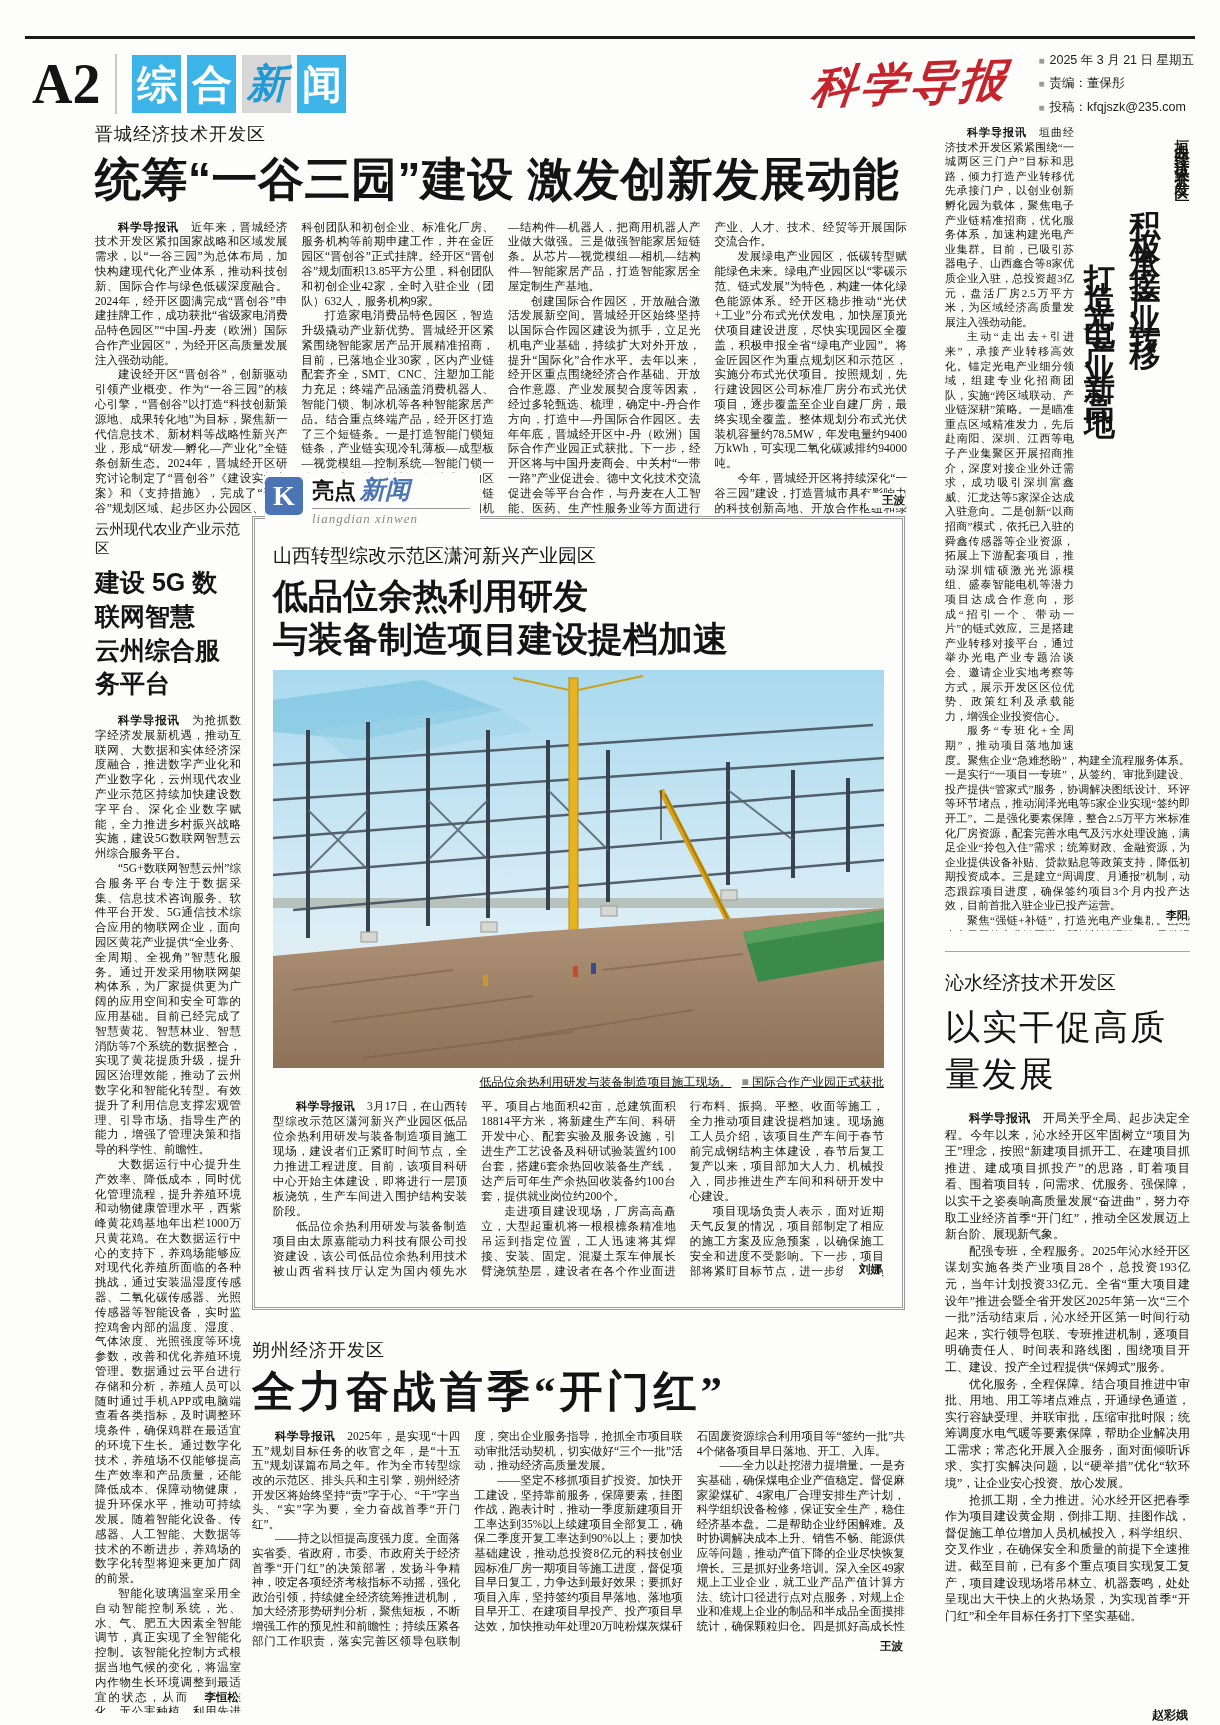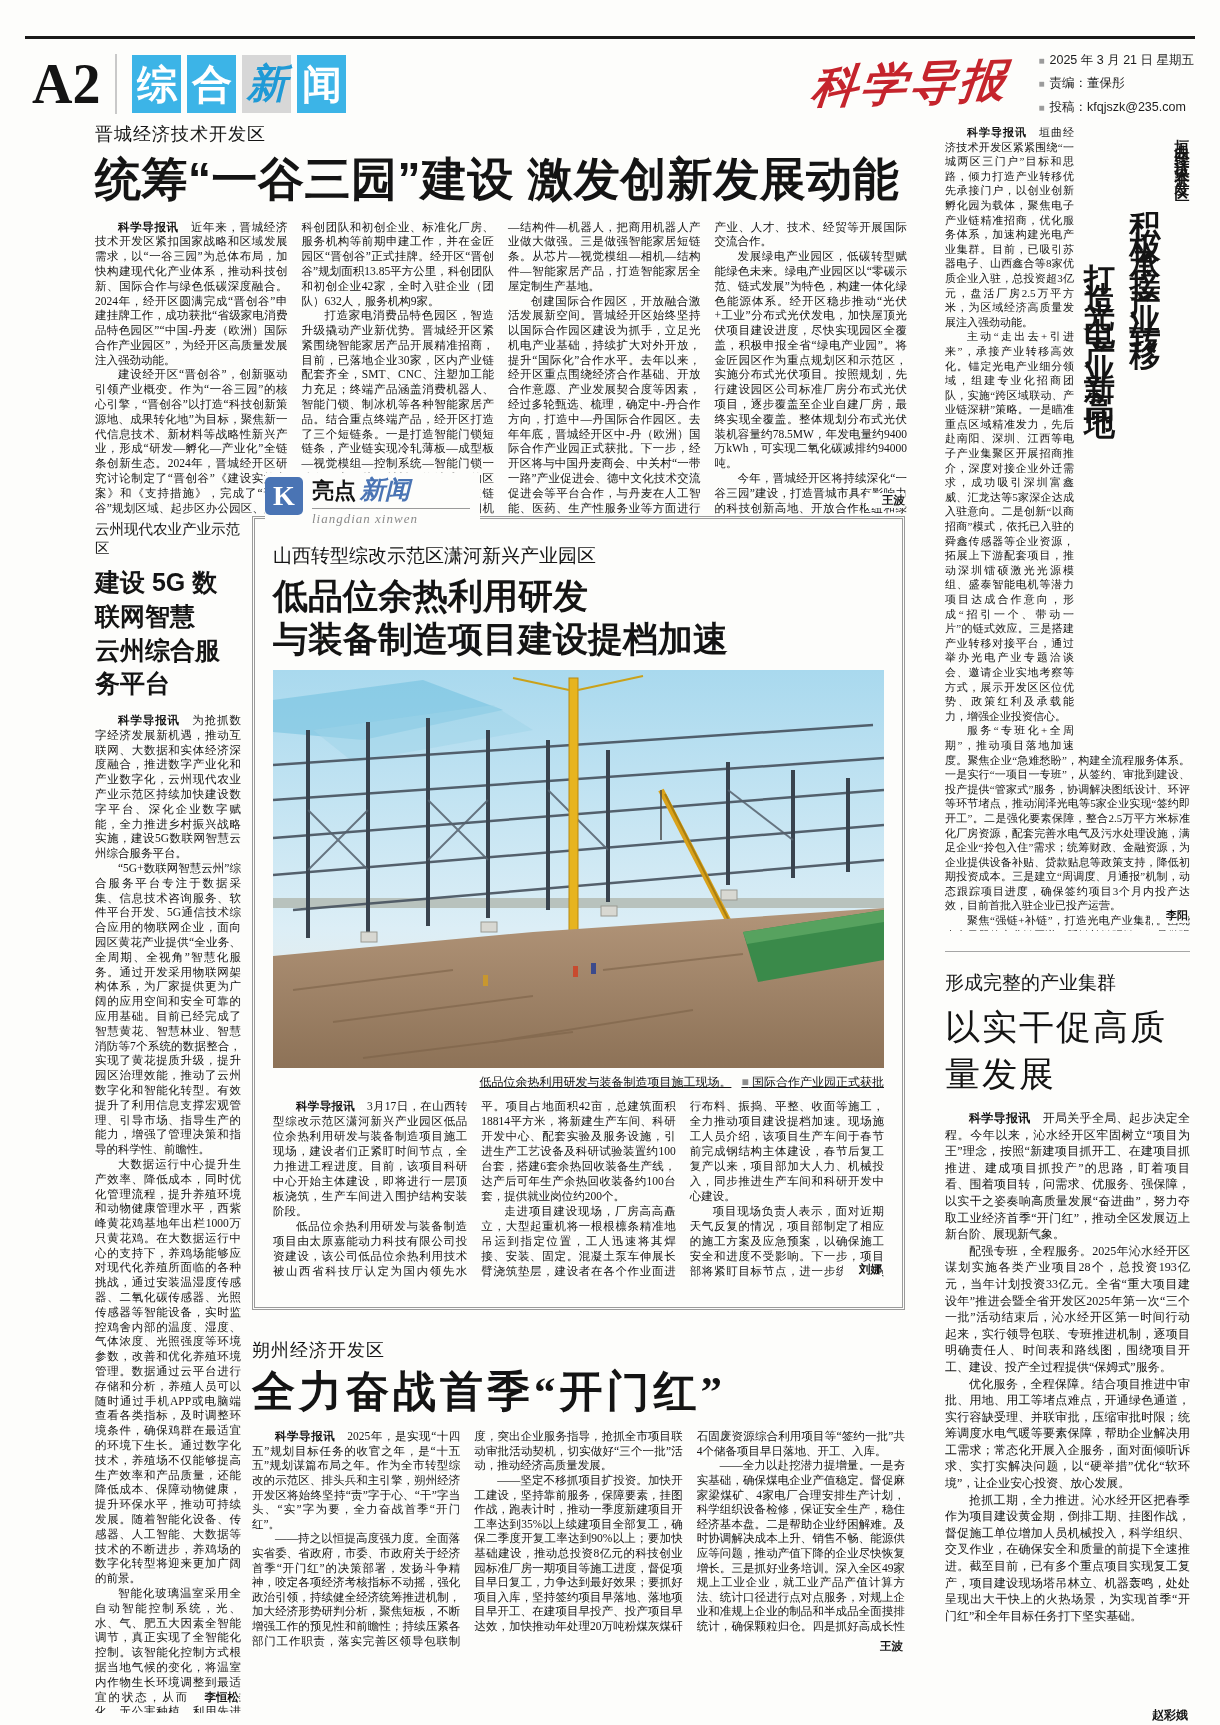--- a/index.html
+++ b/index.html
@@ -269,21 +269,21 @@
         </div>
         <p class="para"><b class="lead">科学导报讯</b>　<span>垣曲经济技术开发区紧紧围绕“一城两区三门户”目标和思路，倾力打造产业转移优先承接门户，以创业创新孵化园为载体，聚焦电子产业链精准招商，优化服务体系，加速构建光电产业集群。目前，已吸引苏器电子、山西鑫合等8家优质企业入驻，总投资超3亿元，盘活厂房2.5万平方米，为区域经济高质量发展注入强劲动能。</span></p>
         <div class="plist"><p class="para">主动“走出去+引进来”，承接产业转移高效化。锚定光电产业细分领域，组建专业化招商团队，实施“跨区域联动、产业链深耕”策略。一是瞄准重点区域精准发力，先后赴南阳、深圳、江西等电子产业集聚区开展招商推介，深度对接企业外迁需求，成功吸引深圳富鑫威、汇龙达等5家深企达成入驻意向。二是创新“以商招商”模式，依托已入驻的舜鑫传感器等企业资源，拓展上下游配套项目，推动深圳镭硕激光光源模组、盛泰智能电机等潜力项目达成合作意向，形成“招引一个、带动一片”的链式效应。三是搭建产业转移对接平台，通过举办光电产业专题洽谈会、邀请企业实地考察等方式，展示开发区区位优势、政策红利及承载能力，增强企业投资信心。</p><p class="para">服务“专班化+全周期”，推动项目落地加速度。聚焦企业“急难愁盼”，构建全流程服务体系。一是实行“一项目一专班”，从签约、审批到建设、投产提供“管家式”服务，协调解决图纸设计、环评等环节堵点，推动润泽光电等5家企业实现“签约即开工”。二是强化要素保障，整合2.5万平方米标准化厂房资源，配套完善水电气及污水处理设施，满足企业“拎包入住”需求；统筹财政、金融资源，为企业提供设备补贴、贷款贴息等政策支持，降低初期投资成本。三是建立“周调度、月通报”机制，动态跟踪项目进度，确保签约项目3个月内投产达效，目前首批入驻企业已投产运营。</p><p class="para">聚焦“强链+补链”，打造光电产业集群。围绕光电元器件产业链图谱，延链补链强链。一是做强核心环节，以苏器电子等企业为龙头，重点发展光电传感器、精密模组等关键技术，夯实产业基础。二是提升整体竞争力，通过以商招商、产业链招商，积极引入上下游相关配套企业，形成完整的产业集群，降低企业间的物流成本、沟通成本和交易成本，提升整体竞争力。三是产业链协同创新，通过光电产业集群的发展壮大吸引带动相关配套产业的发展，如原材料供应、设备制造、技术服务等，从而形成良性循环，促进园区内企业之间的技术交流与合作，推动整个产业链的协同创新，增强区域经济活力。</p></div>
         <span class="byline-abs">李阳</span>
       </div>
     </article>
 
     <hr class="rail-div">
 
     <article>
-      <div class="qs-kicker">形成完整的产业集群</div>
+      <div class="qs-kicker">沁水经济技术开发区</div>
       <h2 class="qs-headline">以实干促高质量发展</h2>
       <div class="qs-body body-justify">
         <p class="para"><b class="lead">科学导报讯</b>　<span>开局关乎全局、起步决定全程。今年以来，沁水经开区牢固树立“项目为王”理念，按照“新建项目抓开工、在建项目抓推进、建成项目抓投产”的思路，盯着项目看、围着项目转，问需求、优服务、强保障，以实干之姿奏响高质量发展“奋进曲”，努力夺取工业经济首季“开门红”，推动全区发展迈上新台阶、展现新气象。</span></p>
         <div class="plist"><p class="para">配强专班，全程服务。2025年沁水经开区谋划实施各类产业项目28个，总投资193亿元，当年计划投资33亿元。全省“重大项目建设年”推进会暨全省开发区2025年第一次“三个一批”活动结束后，沁水经开区第一时间行动起来，实行领导包联、专班推进机制，逐项目明确责任人、时间表和路线图，围绕项目开工、建设、投产全过程提供“保姆式”服务。</p><p class="para">优化服务，全程保障。结合项目推进中审批、用地、用工等堵点难点，开通绿色通道，实行容缺受理、并联审批，压缩审批时限；统筹调度水电气暖等要素保障，帮助企业解决用工需求；常态化开展入企服务，面对面倾听诉求、实打实解决问题，以“硬举措”优化“软环境”，让企业安心投资、放心发展。</p><p class="para">抢抓工期，全力推进。沁水经开区把春季作为项目建设黄金期，倒排工期、挂图作战，督促施工单位增加人员机械投入，科学组织、交叉作业，在确保安全和质量的前提下全速推进。截至目前，已有多个重点项目实现复工复产，项目建设现场塔吊林立、机器轰鸣，处处呈现出大干快上的火热场景，为实现首季“开门红”和全年目标任务打下坚实基础。</p></div>
         <span class="byline-abs">赵彩娥</span>
       </div>
     </article>
 
   </div>
 </div>

